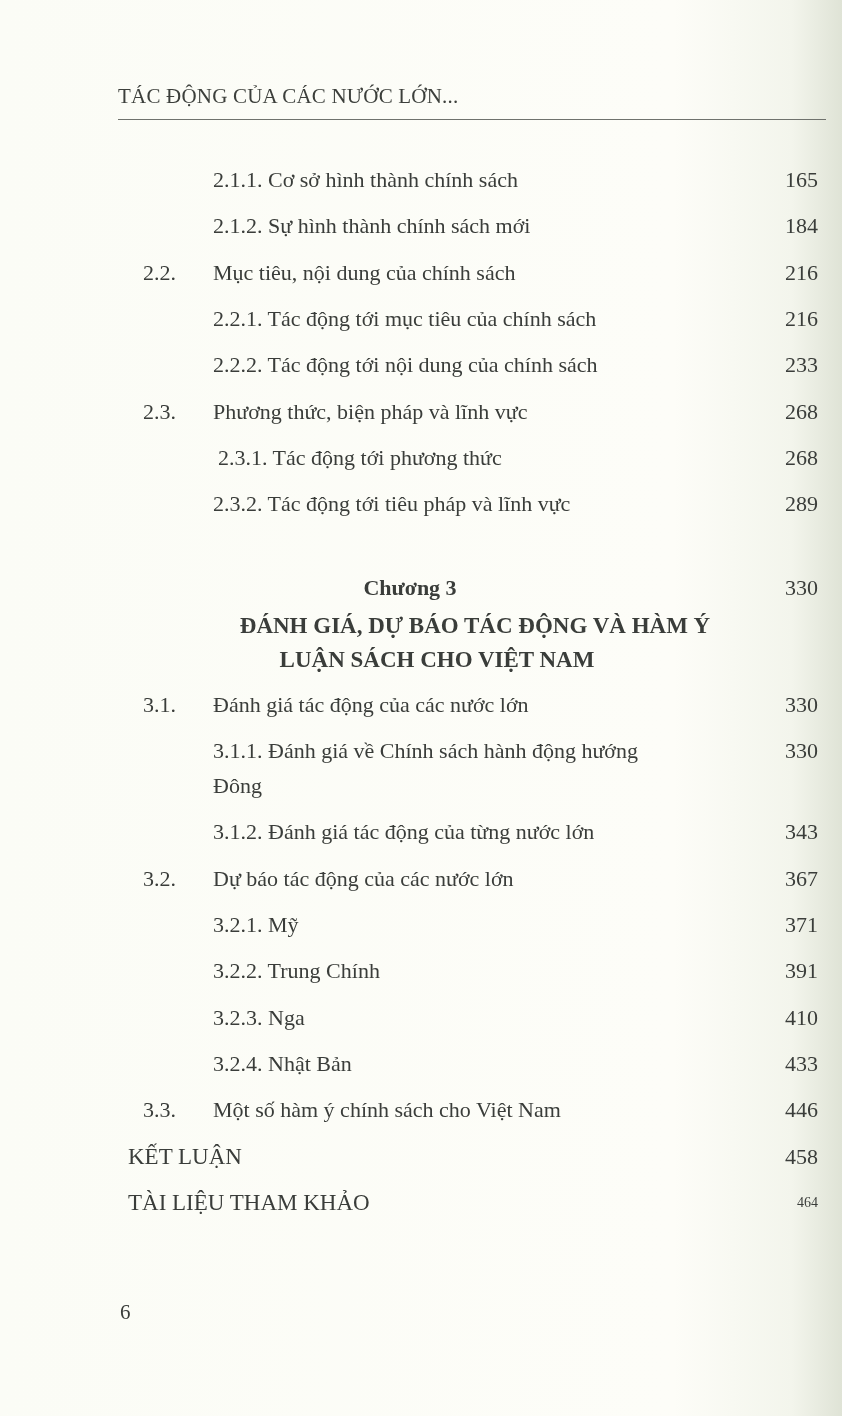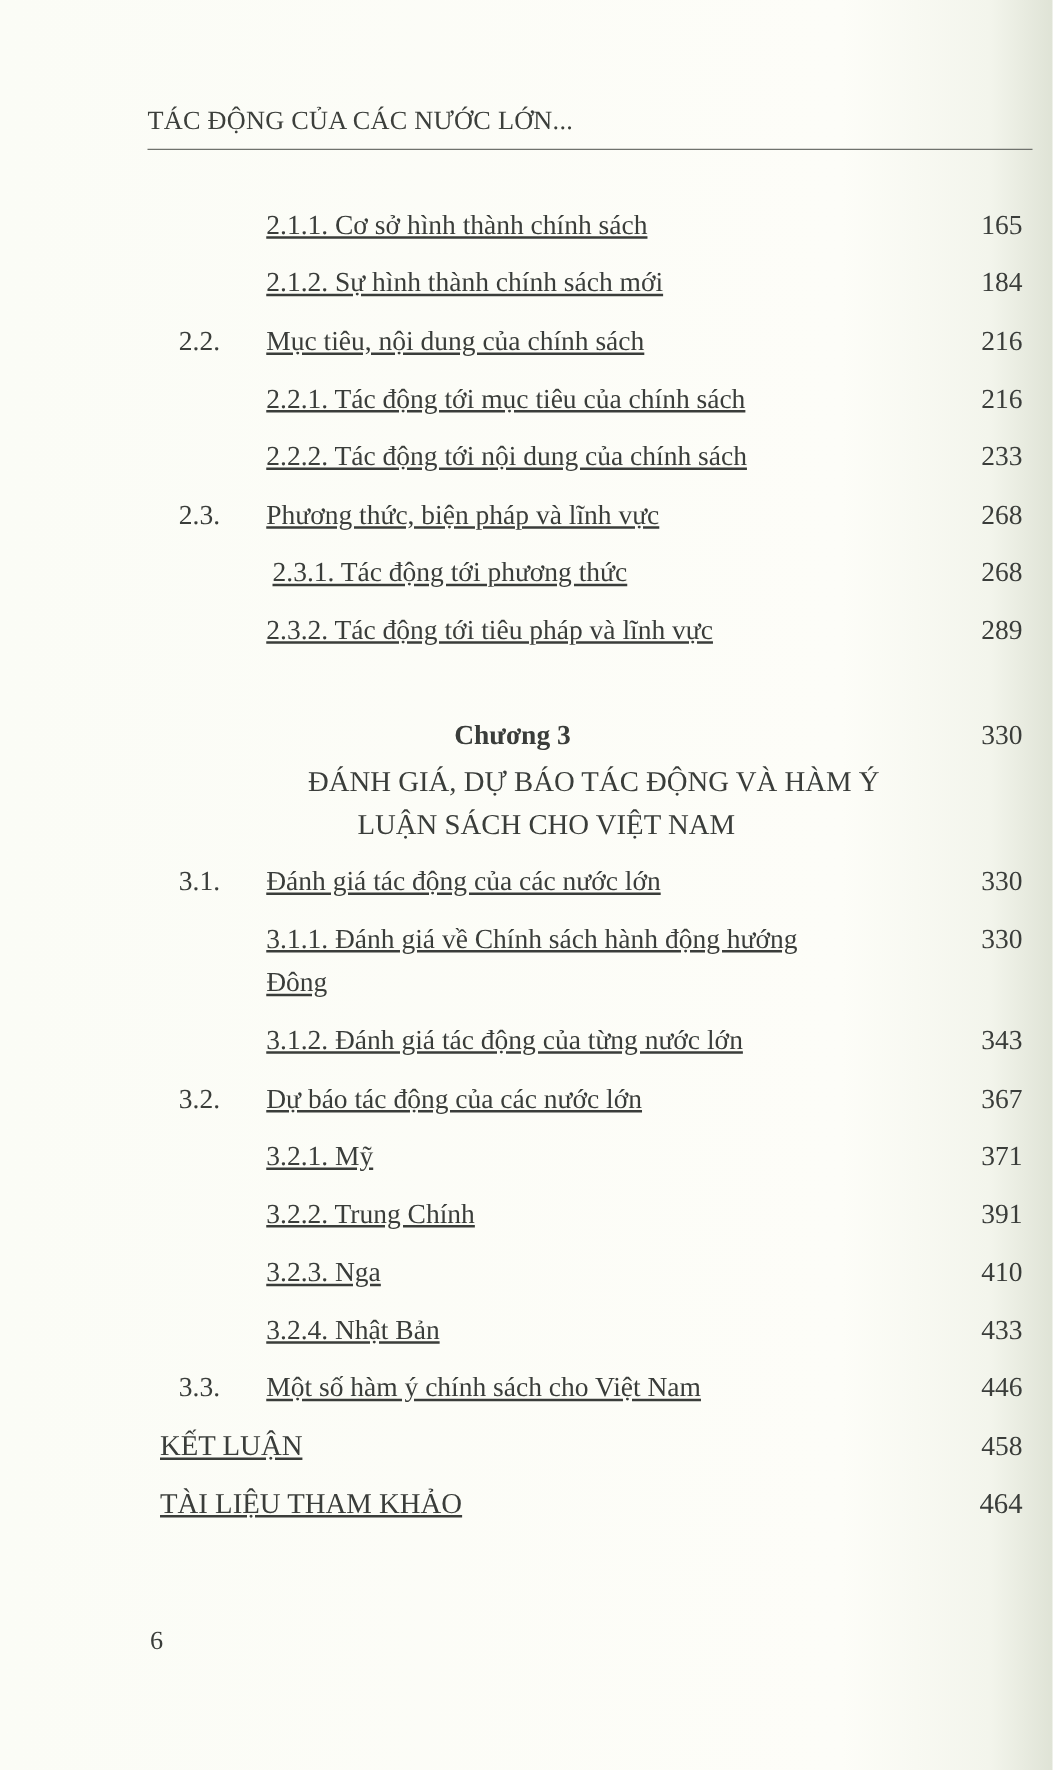--- a/index.html
+++ b/index.html
@@ -14,23 +14,23 @@
     font-size:21px; letter-spacing:0.2px; color:#3c3f3b;
   }
   .rule {
     position:absolute; left:118px; top:119px; width:708px; height:0;
     border-top:1.5px solid #6f726d;
   }
   .row {
     position:absolute; left:0; width:842px; font-size:22px; line-height:28px;
   }
   .num { position:absolute;text-align:center; }
-  .title { position:absolute;text-decoration:underline; }
+  .title { position:absolute; }
   .page { position:absolute; right:24px; text-align:right; }
-  .center { position:absolute; left:130px; width:600px; text-align:center; }
+  .center { position:absolute; left:130px; width:600px; text-align:center;font-weight:bold; }
   .bold { font-weight:bold; }
   .folio { position:absolute; left:120px; top:1300px; font-size:21px; }
 </style>
 </head>
 <body>
 
 <div class="running-head">TÁC ĐỘNG CỦA CÁC NƯỚC LỚN...</div>
 <div class="rule"></div>
 
 <div class="row" style="top:166px">
@@ -121,16 +121,16 @@
   <span class="title" style="left:213px">Một số hàm ý chính sách cho Việt Nam</span>
   <span class="page">446</span>
 </div>
 
 <div class="row" style="top:1143px;font-size:23px">
   <span class="title" style="left:128px">KẾT LUẬN</span>
   <span class="page" style="font-size:22px">458</span>
 </div>
 <div class="row" style="top:1189px;font-size:23px">
   <span class="title" style="left:128px">TÀI LIỆU THAM KHẢO</span>
-  <span class="page" style="font-size:23px">464</span>
+  <span class="page" style="font-size:14px">464</span>
 </div>
 
 <div class="folio">6</div>
 
 </body></html>

